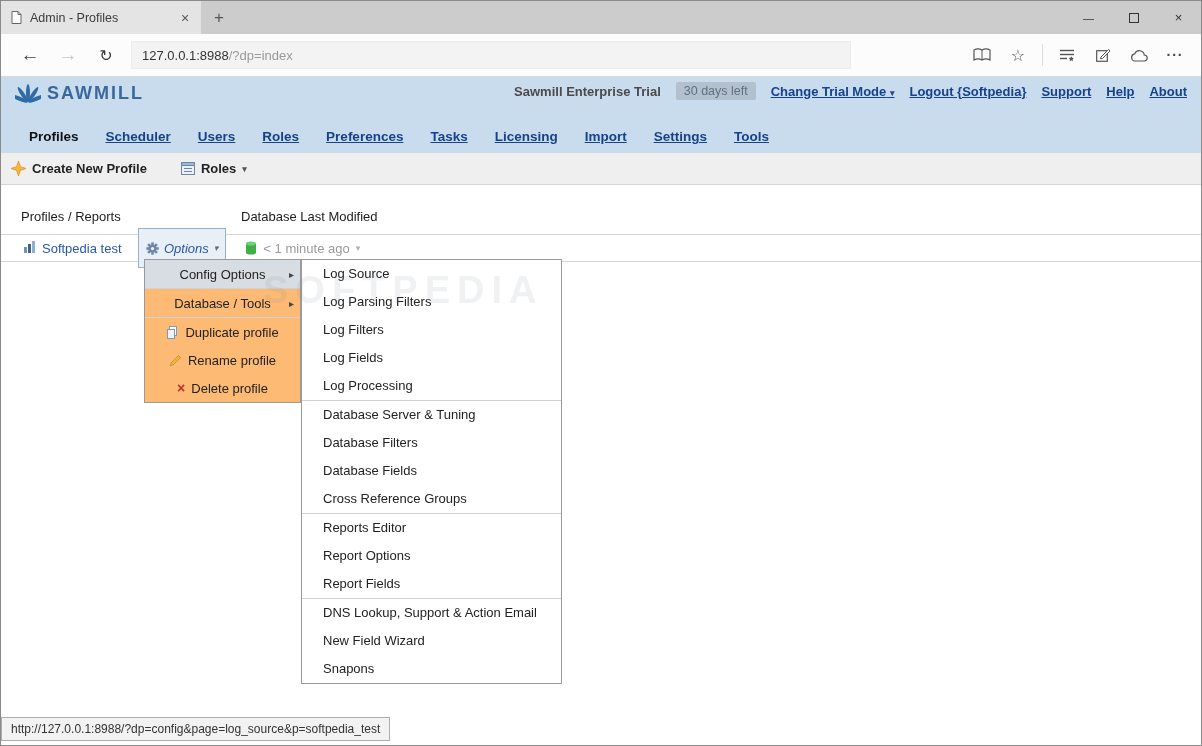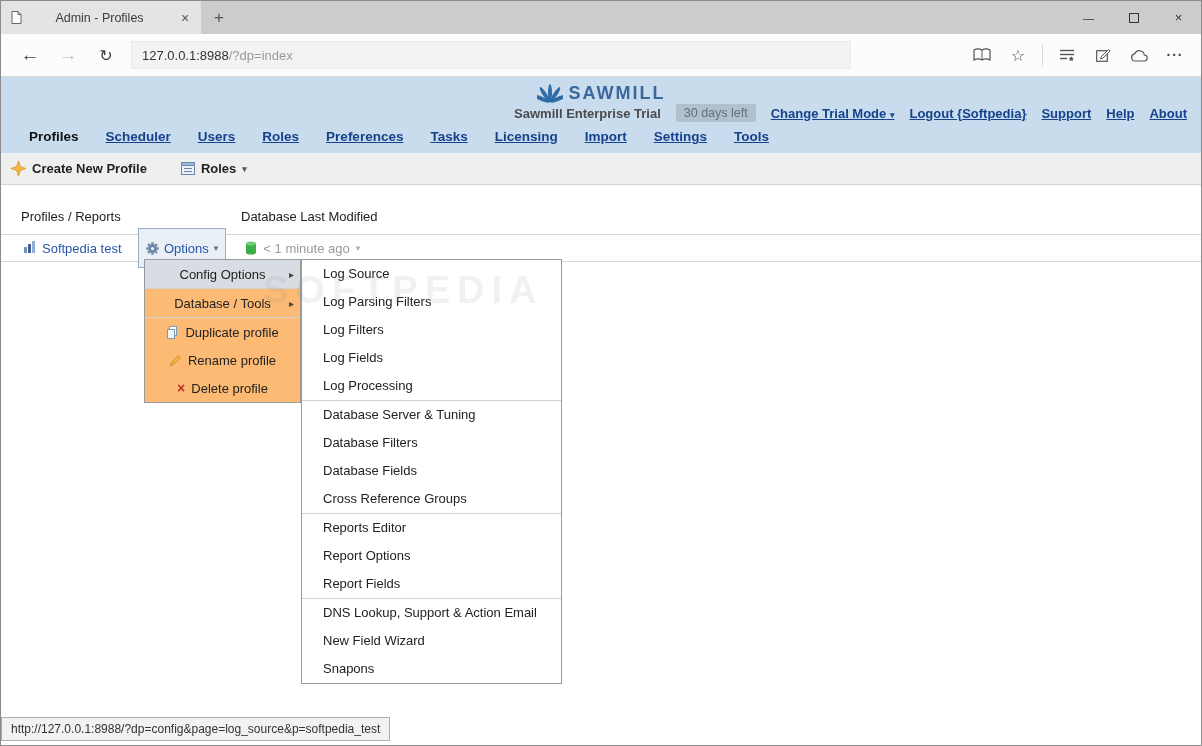--- a/index.html
+++ b/index.html
@@ -4,21 +4,21 @@
 <style>
   * { margin:0; padding:0; box-sizing:border-box; }
   html,body { width:1202px; height:746px; font-family:"Liberation Sans", sans-serif; background:#fff; }
   .screen { position:relative; width:1202px; height:746px; overflow:hidden; background:#fff;
             border:1px solid #8a8a8a; }
 
   
   .titlebar { height:33px; background:#cccccc; display:flex; align-items:stretch; }
   .tab { width:200px; background:#e4e4e4; display:flex; align-items:center; gap:8px;
          padding:0 8px 0 10px; font-size:12.5px; color:#3c3c3c; }
-  .tab-title { flex:1; white-space:nowrap; overflow:hidden;text-align:center; }
+  .tab-title { flex:1; white-space:nowrap; overflow:hidden; }
   .tab-close { color:#555; font-size:14px; width:16px; text-align:center; cursor:default; }
   .newtab { width:36px; display:flex; align-items:center; justify-content:center;
             color:#555; font-size:17px; }
   .tb-spacer { flex:1; }
   .win-controls { display:flex; }
   .win-btn { width:45px; display:flex; align-items:center; justify-content:center;
              color:#333; font-size:13px; }
   .win-btn .maxbox { width:10px; height:10px; border:1px solid #333; display:block; }
   .win-btn.min { font-size:11px; }
 
@@ -35,21 +35,21 @@
   .url-host { color:#333; }
   .url-rest { color:#9a9a9a; }
   .right-icons { margin-left:auto; display:flex; align-items:center; gap:4px; }
   .icon-btn { width:32px; height:32px; display:flex; align-items:center; justify-content:center;
               color:#505050; font-size:16px; }
   .v-div { width:1px; height:22px; background:#dcdcdc; margin:0 4px; }
   .dots { font-weight:bold; letter-spacing:1px; font-size:14px; color:#444; }
 
   
   .sw-header { height:76px; background:#c9dcee; padding:5px 14px 0; }
-  .sw-top { height:40px; display:flex; align-items:center;flex-direction:column; }
+  .sw-top { height:40px; display:flex; align-items:flex-start; }
   .logo { display:flex; align-items:center; gap:6px; }
   .logo-text { font-size:18px; font-weight:bold; letter-spacing:2px; color:#39689c; }
   .hdr-right { margin-left:auto; display:flex; align-items:center; gap:15px; font-size:13px; }
   .trial-text { color:#4a4a4a; font-weight:bold; }
   .badge { background:#b3c1cf; color:#5f7080; padding:2px 8px; font-size:12.5px; border-radius:2px; }
   .hlink { color:#15428b; text-decoration:underline; font-weight:bold; cursor:pointer; white-space:nowrap; }
   .caret { font-size:9px; color:#2e4f86; }
   .sw-nav { display:flex; align-items:flex-start; gap:27px; padding:7px 0 0 14px; font-size:13.5px; font-weight:bold; }
   .nav-item { color:#15428b; text-decoration:underline; cursor:pointer; }
   .nav-item.active { color:#111; text-decoration:none; }
@@ -62,21 +62,21 @@
   
   .content { position:relative; height:562px; background:#fff; }
   .col-h { position:absolute; top:24px; font-size:13px; color:#1c1c1c; }
   .col-h1 { left:20px; } .col-h2 { left:240px; }
   .prow { position:absolute; top:49px; left:0; right:0; height:28px;
           border-top:1px solid #d6d6d6; border-bottom:1px solid #d6d6d6;
           display:flex; align-items:center; }
   .pcell1 { width:137px; padding-left:22px; display:flex; align-items:flex-start; gap:6px; }
   .plink { color:#2a56a8; font-size:13px; cursor:pointer; }
   .opt-btn { height:40px; border:1px solid #9ab0c9; background:#e8eff7; display:flex;
-             align-items:center; gap:5px; padding:0 7px; color:#2a56a8; font-size:13px; cursor:pointer; }
+             align-items:center; gap:5px; padding:0 7px; color:#2a56a8; font-size:13px; cursor:pointer;font-style:italic; }
   .opt-btn .caret { color:#5a6b80; }
   .dbcell { margin-left:19px; display:flex; align-items:center; gap:6px; font-size:13px; color:#9a9a9a; cursor:pointer; }
   .dbcell .caret { color:#b0b0b0; }
 
   
   .menu1 { position:absolute; left:143px; top:74px; width:157px; background:#fdba74;
            border:1px solid #9a9a9a; z-index:5; }
   .mi { height:28px; display:flex; align-items:center; justify-content:center; gap:6px;
         position:relative; font-size:13px; color:#222; cursor:pointer; }
   .mi.hl { background:#d8dde3; }

